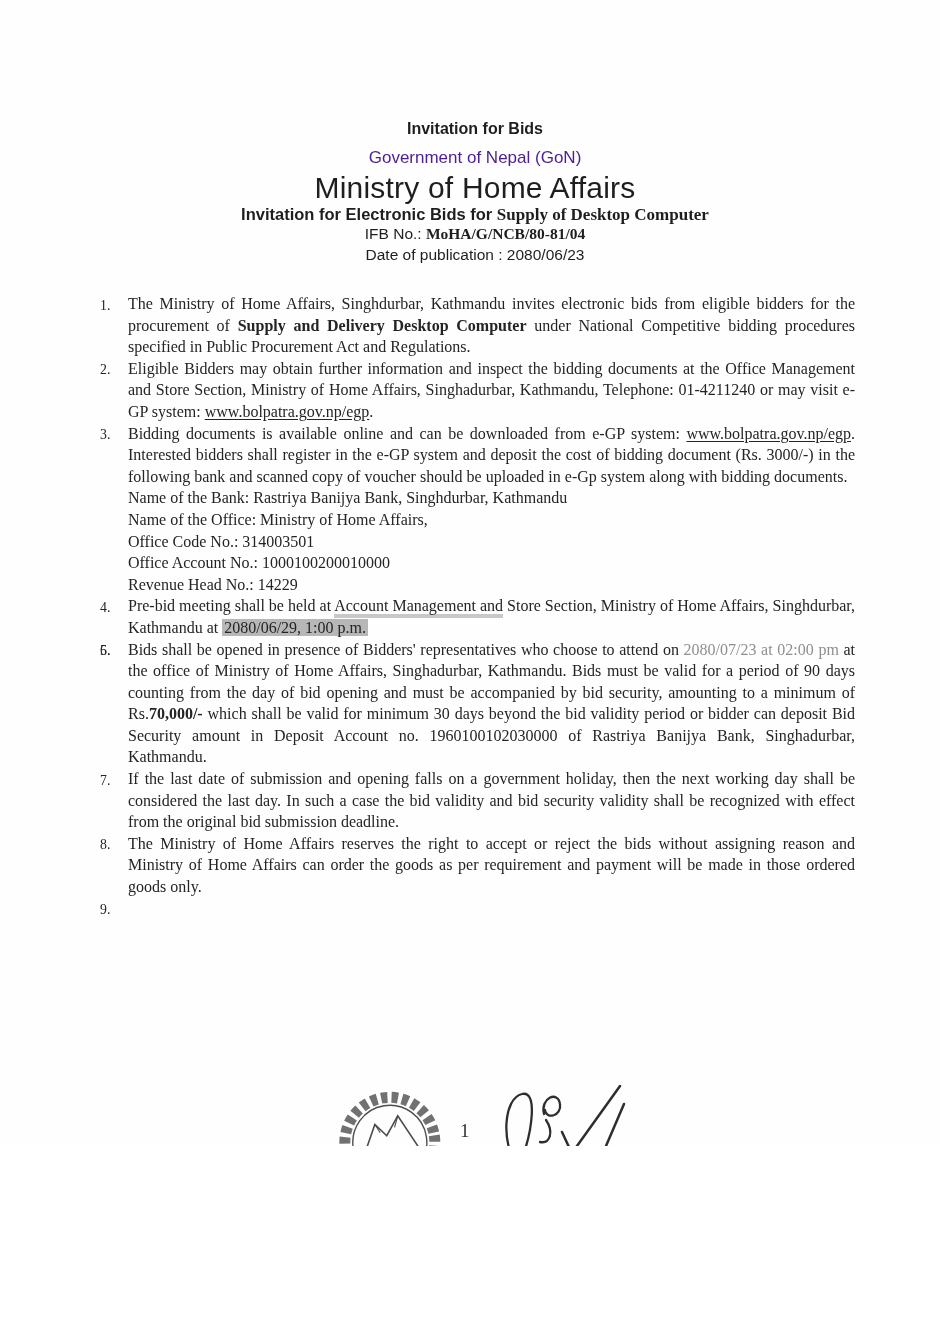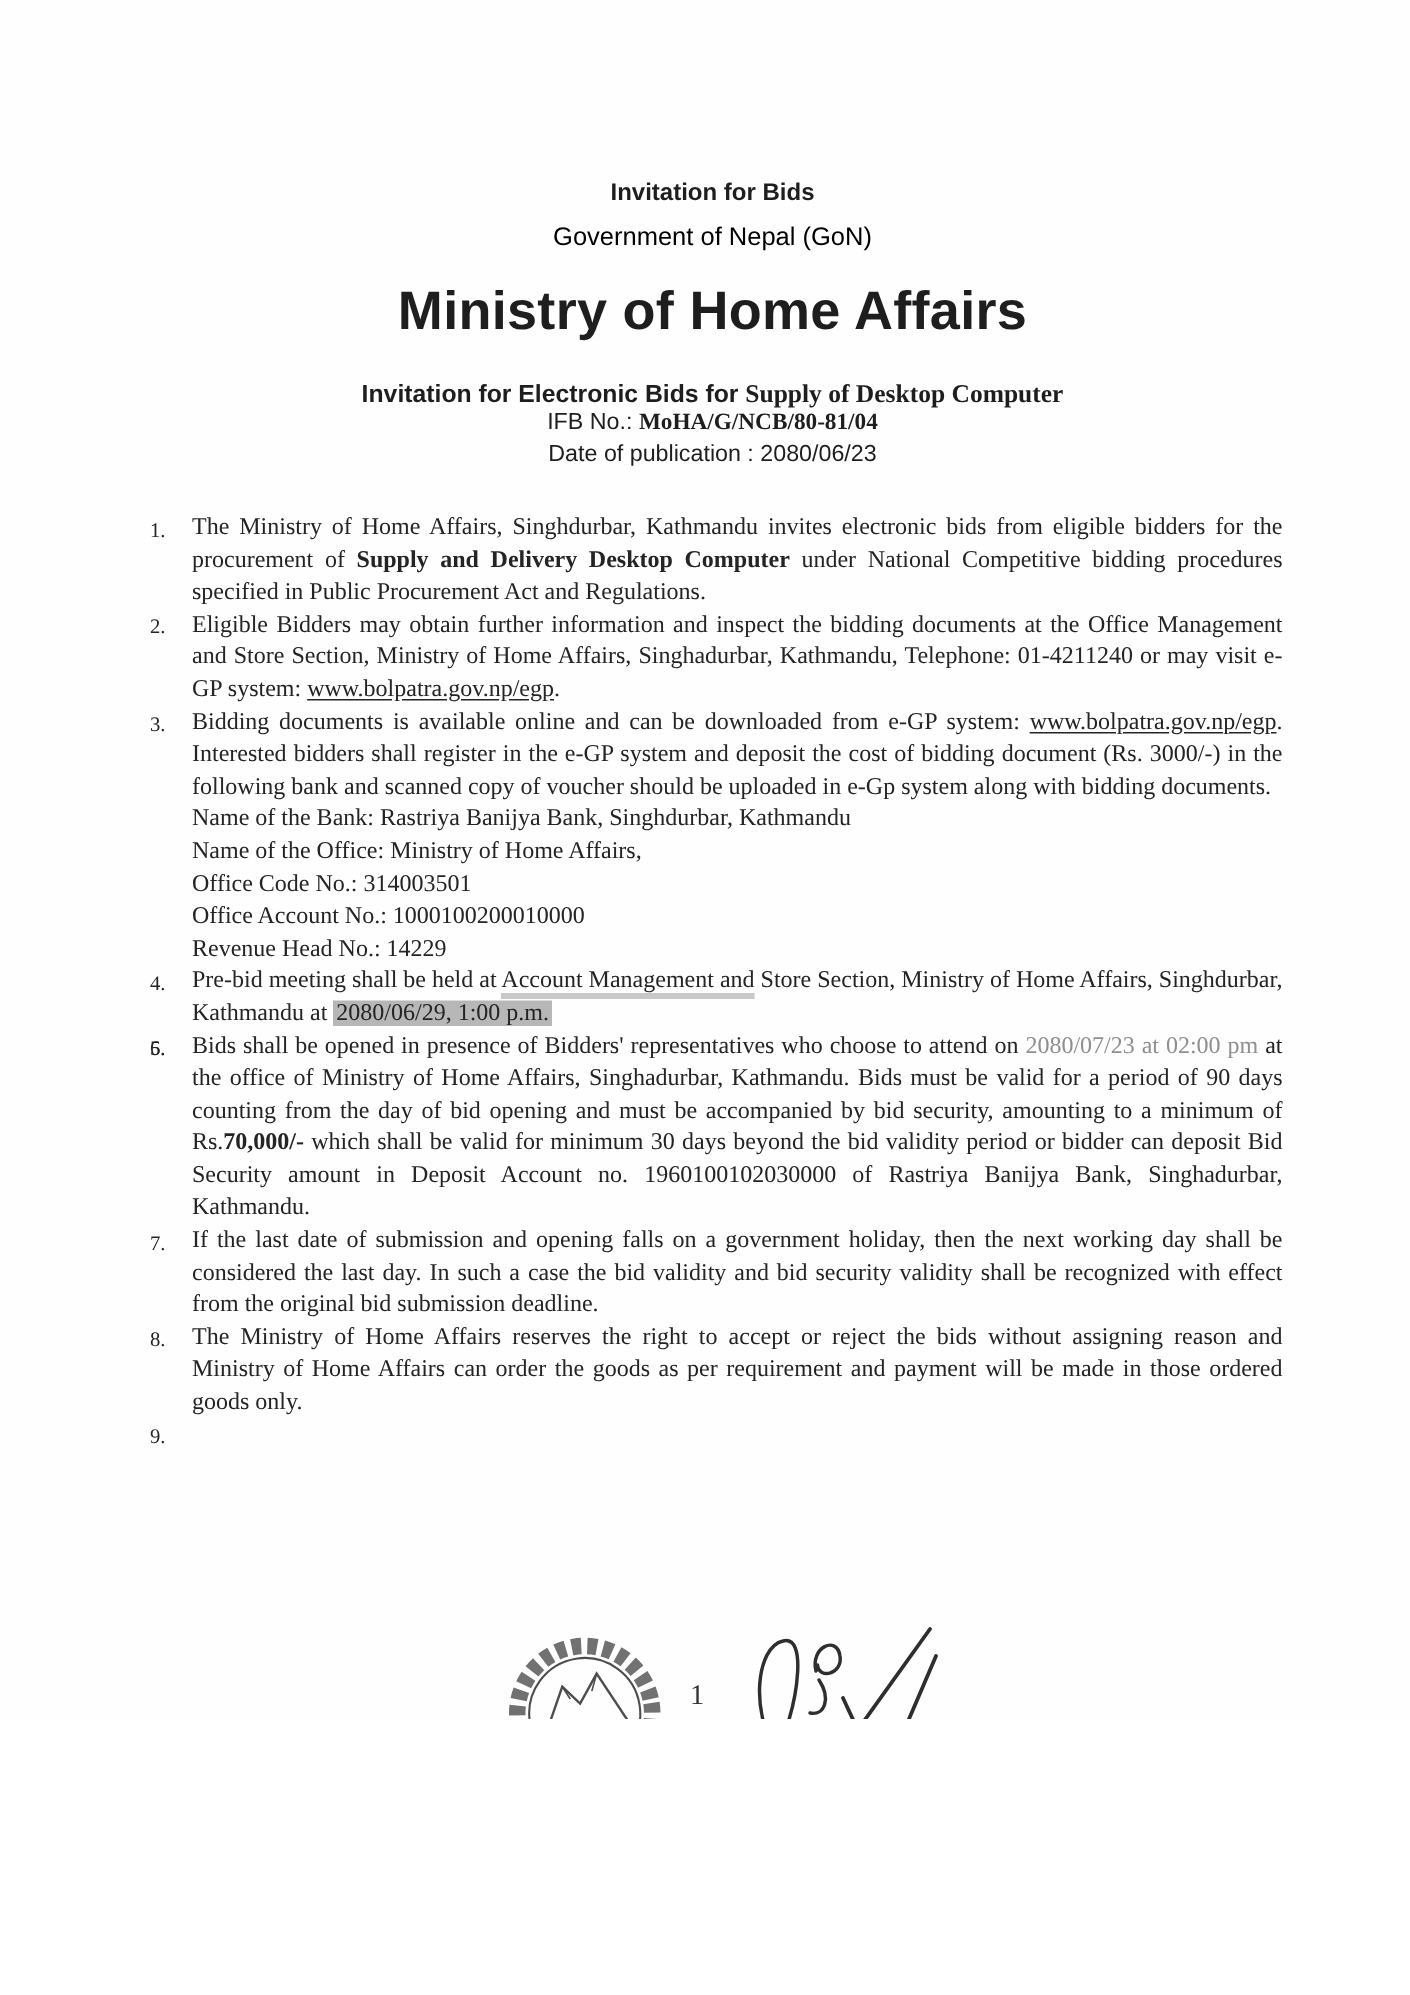--- a/index.html
+++ b/index.html
@@ -8,23 +8,23 @@
   }
   html,body{margin:0;padding:0;background:#ffffff;}
   .page{
     position:relative; width:940px; height:1146px; background:#fefefe;
     font-family:"Liberation Serif", serif; color:var(--body); overflow:hidden;
   }
   
   .doc-header{ padding-top:120px; margin:0 85px 0 95px; text-align:center;
     font-family:"Liberation Sans", sans-serif; color:#1e1e1e;}
   .h-doc-label{ font-size:16px; font-weight:bold; }
-  .h-gov{ font-size:17px; margin-top:10px; color:#000000;}
-  .h-ministry{ font-size:36px; font-weight:bold; margin-top:18px; letter-spacing:.2px;}
-  .h-subtitle{ font-size:16.5px; font-weight:bold; margin-top:25px;}
+  .h-gov{ font-size:17px; margin-top:10px; color:#4c1d95;}
+  .h-ministry{ font-size:30px; font-weight:normal; margin-top:3px; letter-spacing:.2px;}
+  .h-subtitle{ font-size:16.5px; font-weight:bold; }
   .h-subtitle .serif-bold{ font-family:"Liberation Serif", serif; font-size:17px;}
   .h-ifb{ font-size:15.5px; }
   .h-ifb .serif-bold{ font-family:"Liberation Serif", serif; font-weight:bold;}
   .h-date{ font-size:15.5px; margin-top:3px;}
   
   .notice{ list-style:none; margin:29px 85px 0 95px; padding:0;
     text-align:justify; font-size:16px; line-height:21.6px;}
   .item{ position:relative; padding-left:33px; }
   .num{ position:absolute; left:5px; top:1.5px; font-size:13.8px; }
   .seg-bold{ font-weight:bold; }

